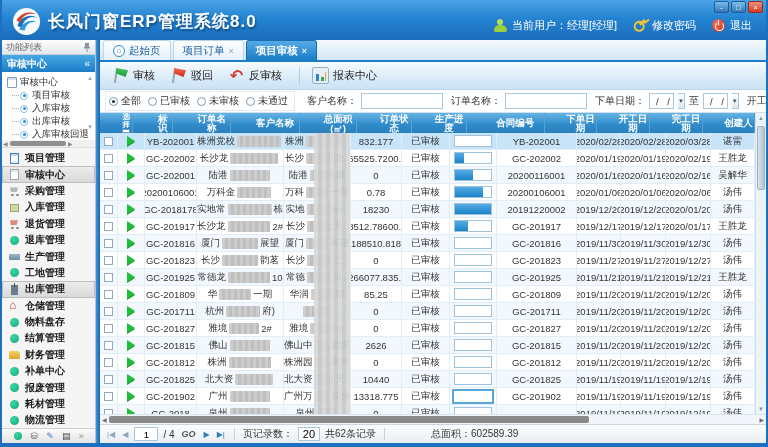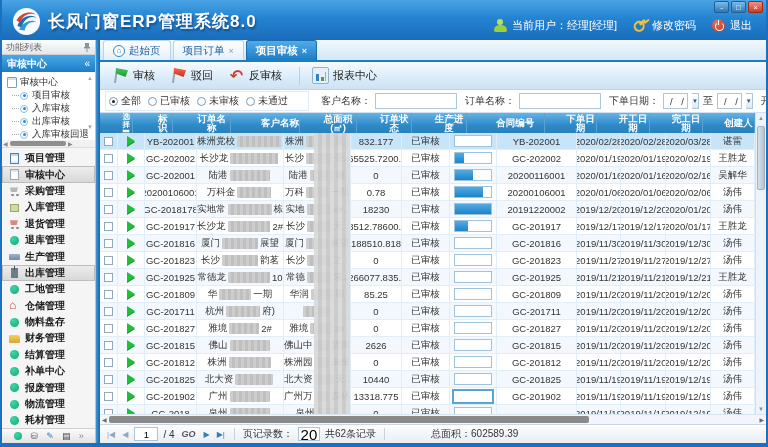--- a/index.html
+++ b/index.html
@@ -125,21 +125,21 @@
   .ic-chart { background:#e7eef5; border:1px solid #8fb3cf; border-radius:2px; }
   .ic-chart::after { content:""; position:absolute; left:2px; right:2px; bottom:2px; top:3px;
             background:linear-gradient(#2e86c8,#2e86c8) 1px 100%/3px 70% no-repeat,
                        linear-gradient(#3aa85a,#3aa85a) 5.5px 100%/3px 45% no-repeat,
                        linear-gradient(#e8a03c,#e8a03c) 10px 100%/3px 90% no-repeat; }
   .tb-sep { width:1px; height:18px; background:#b5cfe4; margin:0 6px; }
 
   .filterbar { height:23px; flex:0 0 23px; background:#fff; border-bottom:1px solid #cfe0ee;
                display:flex; align-items:center; font-size:10px; color:#333; padding-left:5px; gap:4px;
                overflow:hidden; white-space:nowrap; }
-  .radio-group { display:flex; align-items:center; gap:7px; border:1px solid #e0ecf5; padding:2px 20px 2px 3px; margin-right:4px; }
+  .radio-group { display:flex; align-items:center; gap:7px; border:1px solid #e0ecf5; padding:2px 6px 2px 3px; margin-right:4px; }
   .radio { display:flex; align-items:center; gap:3px; }
   .rb { width:9px; height:9px; border:1px solid #7a99b5; border-radius:50%; background:#fff; position:relative; }
   .radio.checked .rb::after { content:""; position:absolute; inset:2px; border-radius:50%; background:#222; }
   .f-label { margin-left:4px;font-family:Liberation Mono, monospace; }
   .txt { width:82px; height:16px; border:1px solid #a9c6dd; background:#fff; font-family:inherit; font-size:10px; padding:0 3px; }
   .date-box { width:46px; height:16px; border:1px solid #a9c6dd; display:flex; align-items:center;
               padding-left:6px; font-size:9.5px; color:#333; letter-spacing:3px; }
   .date-btn { width:13px; height:16px; border:1px solid #a9c6dd; border-left:none;
               background:linear-gradient(#fff,#dce9f4); font-size:6px; color:#456;
               display:flex; align-items:center; justify-content:center; }
@@ -187,21 +187,21 @@
 
   
   .statusbar { height:19px; flex:0 0 19px; background:linear-gradient(#fdfdfd,#e9eef3);
                border-top:1px solid #c9d6e2; display:flex; align-items:center; font-size:10px; color:#333;
                padding:0 6px; gap:5px; }
   .nav { font-size:8px; color:#8fa8bc; padding:0 1px; }
   .nav.on { color:#2f7fc0; }
   .pg-input { width:24px; height:14px; border:1px solid #a9c6dd; text-align:center; font-size:9.5px; font-family:inherit; }
   .go { font-size:9px; font-weight:bold; font-style:italic; color:#555; padding:0 2px; }
   .sb-sep { width:1px; height:12px; background:#c5d2dd; margin:0 3px; }
-  .ps-input { width:22px; height:14px; border:1px solid #a9c6dd; text-align:center; font-size:15px; font-family:inherit; }
+  .ps-input { width:22px; height:14px; border:1px solid #a9c6dd; text-align:center; font-size:11px; font-family:inherit; }
   .total { margin-left:38px; color:#333; }
 </style>
 </head>
 <body>
 
 <div class="window">
 
   <div class="titlebar">
     <svg class="logo" viewBox="0 0 32 32">
       <circle cx="16" cy="16" r="15" fill="#ffffff" opacity="0.96"></circle>
@@ -299,59 +299,59 @@
             <span>退货管理</span>
           </div>
           <div class="menu-item">
             <span class="mi mi-dot"></span>
             <span>退库管理</span>
           </div>
           <div class="menu-item">
             <span class="mi mi-machine"></span>
             <span>生产管理</span>
           </div>
+          <div class="menu-item">
+            <span class="mi mi-dot"></span>
+            <span>工地管理</span>
+          </div>
           <div class="menu-item selected">
             <span class="mi mi-outbound"></span>
             <span>出库管理</span>
           </div>
           <div class="menu-item">
-            <span class="mi mi-dot"></span>
-            <span>工地管理</span>
-          </div>
-          <div class="menu-item">
             <span class="mi mi-warehouse"></span>
             <span>仓储管理</span>
           </div>
           <div class="menu-item">
             <span class="mi mi-dot"></span>
             <span>物料盘存</span>
           </div>
           <div class="menu-item">
+            <span class="mi mi-dot"></span>
+            <span>结算管理</span>
+          </div>
+          <div class="menu-item">
             <span class="mi mi-finance"></span>
             <span>财务管理</span>
           </div>
           <div class="menu-item">
             <span class="mi mi-dot"></span>
-            <span>结算管理</span>
-          </div>
-          <div class="menu-item">
-            <span class="mi mi-dot"></span>
             <span>补单中心</span>
           </div>
           <div class="menu-item">
             <span class="mi mi-dot"></span>
             <span>报废管理</span>
           </div>
           <div class="menu-item">
             <span class="mi mi-dot"></span>
+            <span>耗材管理</span>
+          </div>
+          <div class="menu-item">
+            <span class="mi mi-dot"></span>
             <span>物流管理</span>
-          </div>
-          <div class="menu-item">
-            <span class="mi mi-dot"></span>
-            <span>耗材管理</span>
           </div>
         </div>
       <div class="icon-strip" id="strip-host">
           <span class="si si-circle"></span>
           <span class="si si-cart">⛁</span>
           <span class="si si-edit">✎</span>
           <span class="si si-report">▤</span>
           <span class="si si-more">»</span>
         </div>
     </div>
@@ -433,24 +433,24 @@
                 <div class="gh gh-sel" style="width: 18px;">
                   <span>选择</span>
                   <span class="gh-cb"></span>
                 </div>
                 <div class="gh" style="width: 27px;">
                   <span>标识</span>
                 </div>
                 <div class="gh" style="width: 52px;">
                   <span>订单名称</span>
                 </div>
-                <div class="gh" style="width: 67px; justify-content: flex-end;">
+                <div class="gh" style="width: 67px;">
                   <span>客户名称</span>
                 </div>
-                <div class="gh" style="width: 51px;">
+                <div class="gh" style="width: 51px; align-items: flex-end;">
                   <span>总面积(㎡)</span>
                 </div>
                 <div class="gh" style="width: 48px;">
                   <span>订单状态</span>
                 </div>
                 <div class="gh" style="width: 47px;">
                   <span>生产进度</span>
                 </div>
                 <div class="gh" style="width: 80px;">
                   <span>合同编号</span>

